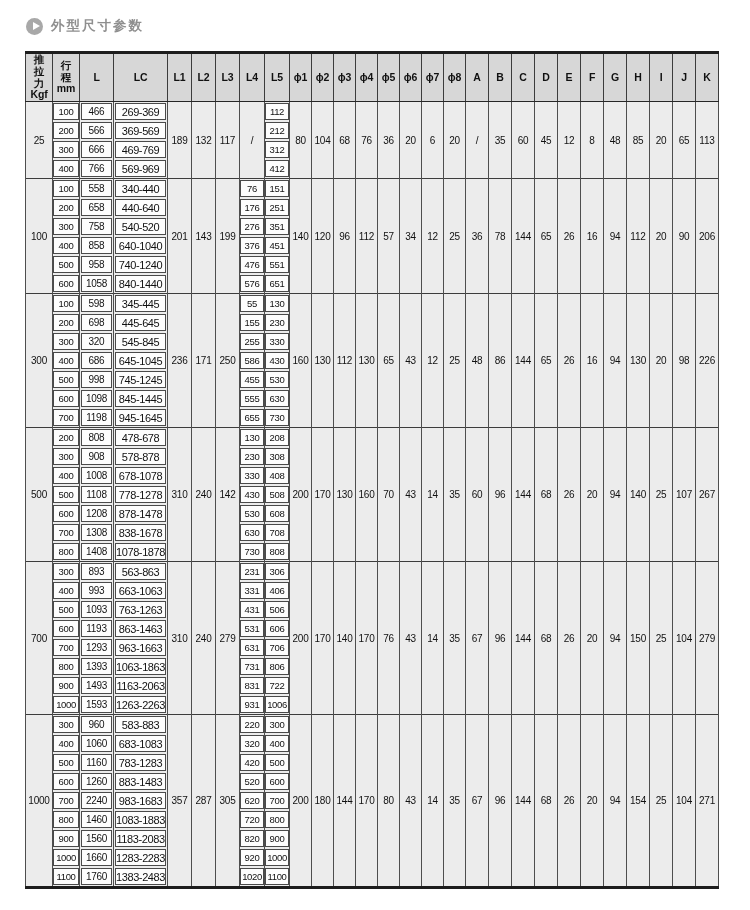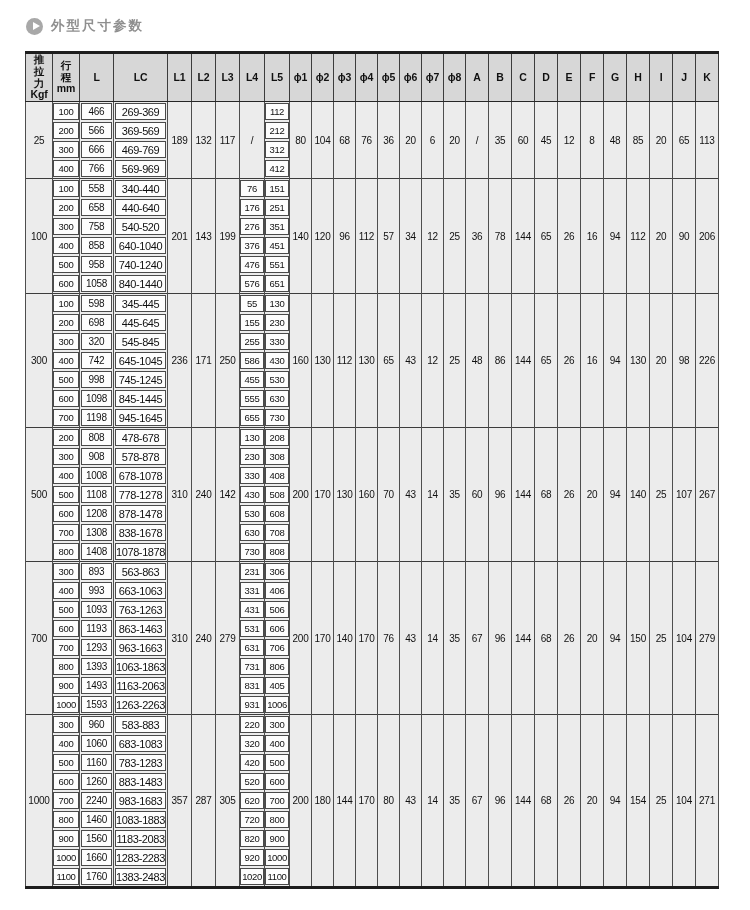--- a/index.html
+++ b/index.html
@@ -396,21 +396,21 @@
         </td>
         <td class="col-l5">
           <div class="box">330</div>
         </td>
       </tr>
       <tr>
         <td class="col-stroke">
           <div class="box">400</div>
         </td>
         <td class="col-l">
-          <div class="box">742</div>
+          <div class="box">686</div>
         </td>
         <td class="col-lc">
           <div class="box">645-1045</div>
         </td>
         <td class="col-l4">
           <div class="box">586</div>
         </td>
         <td class="col-l5">
           <div class="box">430</div>
         </td>
@@ -740,21 +740,21 @@
         <td class="col-l">
           <div class="box">1493</div>
         </td>
         <td class="col-lc">
           <div class="box">1163-2063</div>
         </td>
         <td class="col-l4">
           <div class="box">831</div>
         </td>
         <td class="col-l5">
-          <div class="box">405</div>
+          <div class="box">722</div>
         </td>
       </tr>
       <tr>
         <td class="col-stroke">
           <div class="box">1000</div>
         </td>
         <td class="col-l">
           <div class="box">1593</div>
         </td>
         <td class="col-lc">

